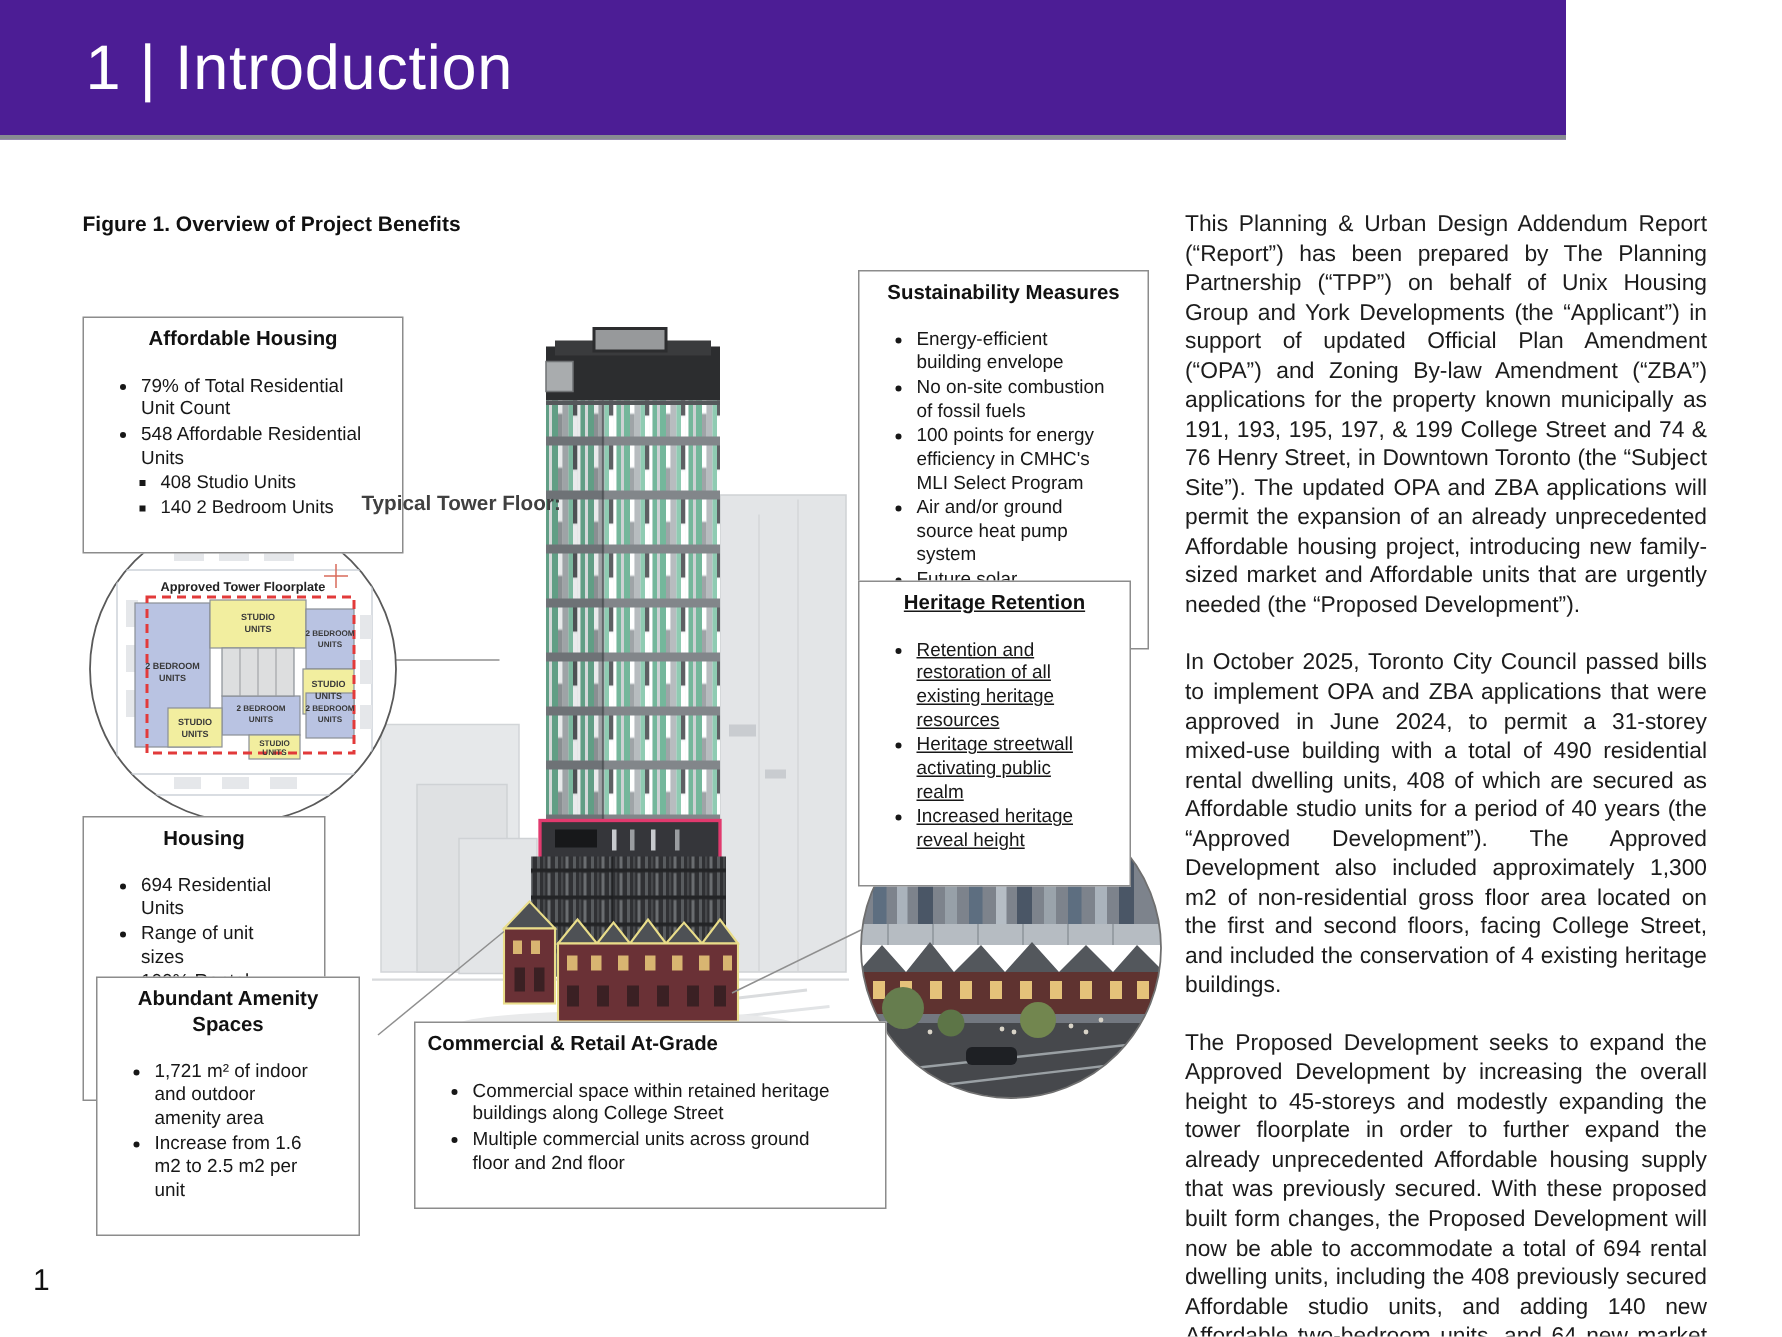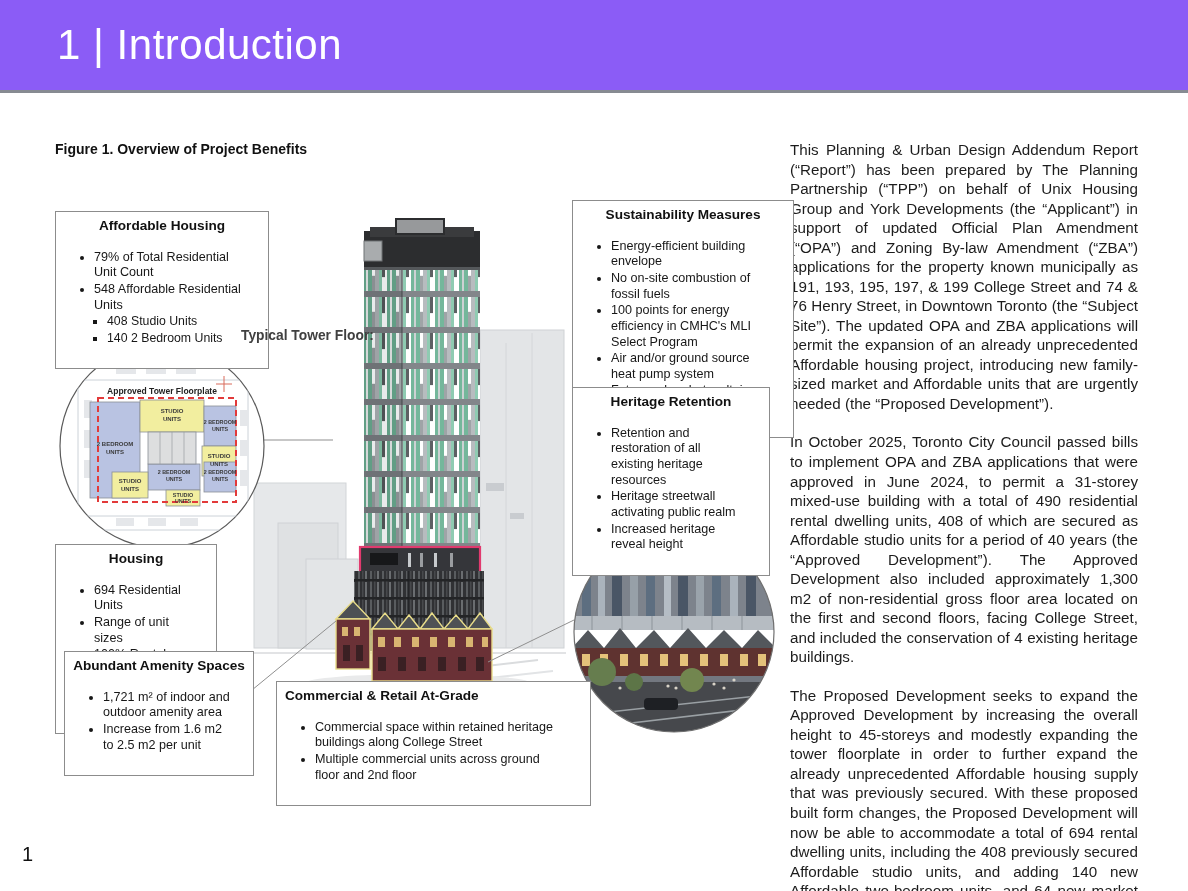--- a/index.html
+++ b/index.html
@@ -3,22 +3,22 @@
 <meta charset="utf-8">
 <style>
   html,body{margin:0;padding:0;}
   body{
     width:1188px;height:891px;position:relative;background:#ffffff;
     font-family:"Liberation Sans","DejaVu Sans",sans-serif;color:#1f1f1f;
     overflow:hidden;
   }
   
   .header-bar{
-    position:absolute;left:0;top:0;width:1188px;height:90px;
-    background:#8b5cf6;border-bottom:3px solid #878b92;
+    position:absolute;left:0;top:0;width:1044px;height:90px;
+    background:#4c1d95;border-bottom:3px solid #878b92;
     display:flex;align-items:center;
   }
   .header-title{
     margin-left:57px;color:#ffffff;font-size:42px;font-weight:400;letter-spacing:.5px;
   }
   
   .fig-caption{
     position:absolute;left:55px;top:141px;font-size:14px;font-weight:bold;color:#111;
   }
   .callout{
@@ -32,24 +32,24 @@
   .callout li{margin:0 0 1px 0;}
   .callout li.sub{list-style-type:square;margin-left:13px;font-size:12.3px;}
   .plainblock{
     position:absolute;font-size:12.6px;line-height:1.24;color:#171717;z-index:3;background:transparent;
   }
   .plainblock h4{margin:0 0 4px 0;font-size:13.8px;font-weight:bold;color:#404040;}
   .plainblock ul{margin:0;padding-left:24px;}
   .plainblock li{list-style-type:square;margin:0 0 2px 0;}
   #box-affordable{left:55px;top:211px;width:214px;}
   #box-housing{left:55px;top:544px;width:162px;}
-  #box-amenity{left:64px;top:651px;width:190px;}
+  #box-amenity{left:64px;top:651px;width:176px;}
   #box-commercial{left:276px;top:681px;width:315px;}
-  #box-sustainability{left:572px;top:200px;width:222px;}
-  #box-heritage{left:572px;top:387px;width:198px;}
+  #box-sustainability{left:572px;top:180px;width:194px;}
+  #box-heritage{left:572px;top:387px;width:182px;text-decoration:underline;}
   #block-typical{left:241px;top:327px;width:172px;}
   
   .circle-illus{position:absolute;z-index:3;}
   #plan-circle{left:56px;top:340px;}
   #photo-circle{left:572px;top:530px;}
   
   #rendering{position:absolute;left:248px;top:183px;z-index:1;}
   
   #connectors{position:absolute;left:0;top:0;z-index:2;pointer-events:none;}
   

